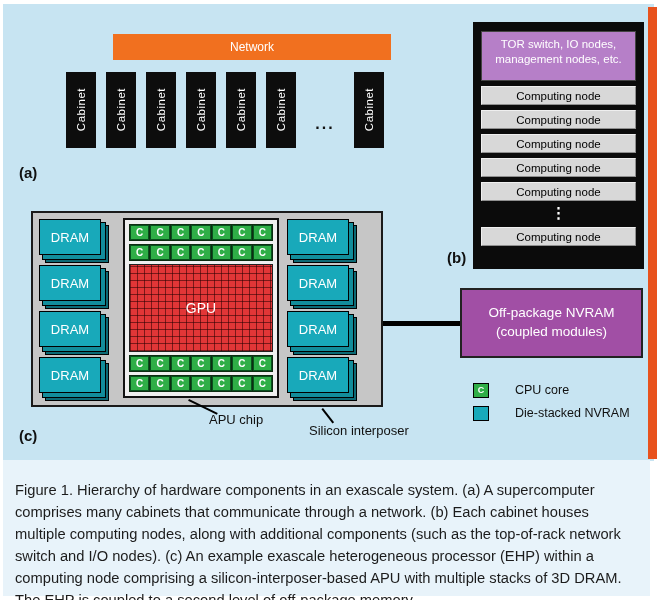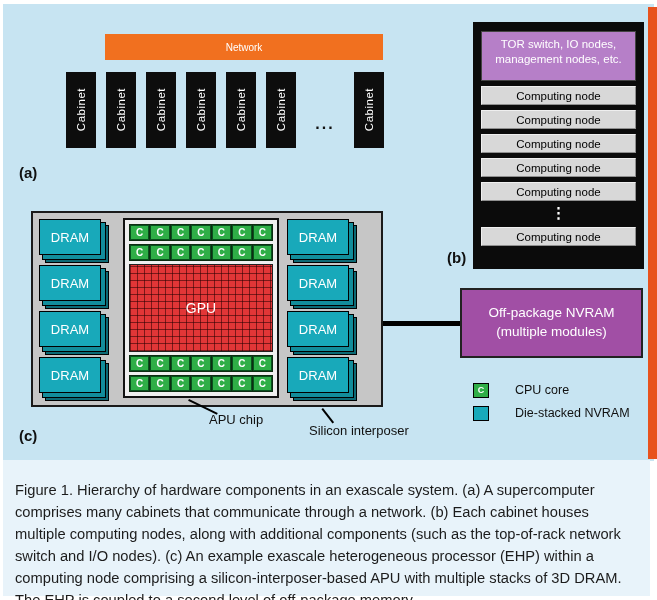--- a/index.html
+++ b/index.html
@@ -3,22 +3,22 @@
 <meta charset="utf-8">
 <style>
   * { margin:0; padding:0; box-sizing:border-box; }
   body { font-family:"Liberation Sans", sans-serif; background:#fff; }
   .page { position:relative; width:657px; height:600px; background:#fff; overflow:hidden; }
 
   .diagram { position:absolute; left:3px; top:4px; width:651px; height:457px; background:#c7e4f2; }
   .stripe { position:absolute; right:0; top:7px; width:9px; height:452px; background:#e8521d; }
 
   
-  .network { position:absolute; left:102px; top:30px; width:278px; height:26px; background:#f1701f;
-             color:#fff; font-size:10px; display:flex; align-items:center; justify-content:center; }
+  .network { position:absolute; left:110px; top:30px; width:278px; height:26px; background:#f1701f;
+             color:#fff; font-size:12px; display:flex; align-items:center; justify-content:center; }
   .cabinets { position:absolute; left:63px; top:68px; display:flex; gap:10px; align-items:center; }
   .cabinet-group { display:flex; gap:10px; }
   .cabinet { width:30px; height:76px; background:#0d0d0d; display:flex; align-items:center; justify-content:center; }
   .vtext { writing-mode:vertical-rl; transform:rotate(180deg); color:#fff; font-size:11.5px; letter-spacing:.5px; }
   .hdots { width:38px; text-align:center; font-weight:bold; font-size:16px; letter-spacing:2px; color:#111; padding-top:28px; }
   .plabel { position:absolute; font-weight:bold; font-size:15px; color:#111; }
 
   
   .node-panel { position:absolute; left:470px; top:18px; width:171px; height:247px; background:#0b0b0b; padding:9px 8px 8px; }
   .tor { background:#b67fc8; border:1px solid #444; color:#fff; font-size:11.5px; line-height:1.3;
@@ -184,21 +184,21 @@
           <span class="ccell">C</span>
           <span class="ccell">C</span>
           <span class="ccell">C</span>
           <span class="ccell">C</span>
         </div>
     </div>
 
     <div class="link-line"></div>
     <div class="nvram">
       <span>Off-package NVRAM</span>
-      <span>(multiple modules)</span>
+      <span>(coupled modules)</span>
     </div>
 
     <div class="legend">
       <div class="lrow">
         <span class="swatch cpu">C</span>
         <span class="llabel">CPU core</span>
       </div>
       <div class="lrow">
         <span class="swatch dram"></span>
         <span class="llabel">Die-stacked NVRAM</span>

